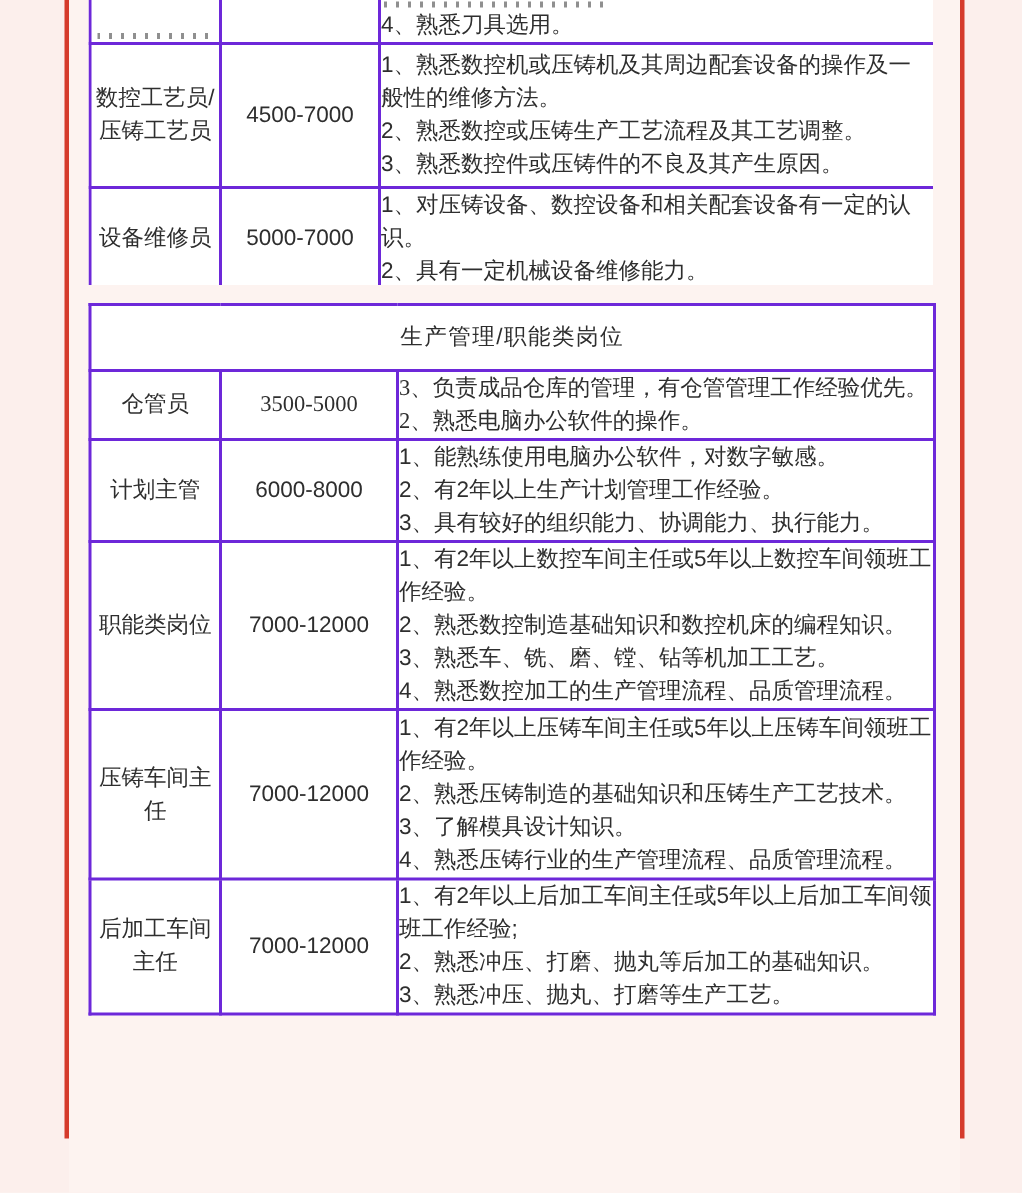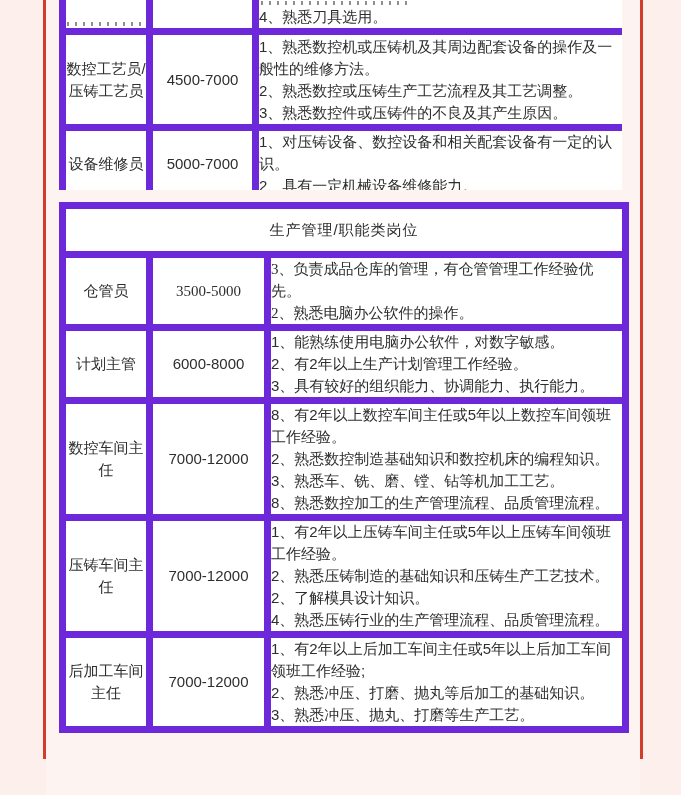--- a/index.html
+++ b/index.html
@@ -12,21 +12,21 @@
   }
   .frame{position:relative;width:681px;height:759px;}
   .accent-line{position:absolute;top:0;bottom:0;width:3px;background:#d53b2c;}
   .accent-left{left:43px;}
   .accent-right{left:640px;}
   .content-strip{position:absolute;left:46px;top:0;width:594px;height:795px;background:#fdf3f0;}
   .tbl{
     border-collapse:collapse;table-layout:fixed;width:563px;background:#ffffff;
   }
   .tbl td,.tbl th{
-    border:7px solid #6d28d9;
+    border:2px solid #6d28d9;
     vertical-align:middle;
     padding:0;
     font-size:15px;line-height:22px;
     font-weight:normal;
   }
   .pos-cell{text-align:center;padding:2px 3px;}
   .sal-cell{text-align:center;font-size:16px;padding:2px 2px;}
   .req-cell{padding:2px 4px 2px 3px;vertical-align:middle;}
   .req-line{display:block;text-align:left;}
   
@@ -133,37 +133,37 @@
         <td class="pos-cell">计划主管</td>
         <td class="sal-cell">6000-8000</td>
         <td class="req-cell">
           <span class="req-line">1、能熟练使用电脑办公软件，对数字敏感。</span>
           <span class="req-line">2、有2年以上生产计划管理工作经验。</span>
           <span class="req-line">3、具有较好的组织能力、协调能力、执行能力。</span>
         </td>
       </tr>
 
       <tr class="h-r4">
-        <td class="pos-cell">数控车间主任</td>
+        <td class="pos-cell">职能类岗位</td>
         <td class="sal-cell">7000-12000</td>
         <td class="req-cell">
-          <span class="req-line">8、有2年以上数控车间主任或5年以上数控车间领班工作经验。</span>
+          <span class="req-line">1、有2年以上数控车间主任或5年以上数控车间领班工作经验。</span>
           <span class="req-line">2、熟悉数控制造基础知识和数控机床的编程知识。</span>
           <span class="req-line">3、熟悉车、铣、磨、镗、钻等机加工工艺。</span>
-          <span class="req-line">8、熟悉数控加工的生产管理流程、品质管理流程。</span>
+          <span class="req-line">4、熟悉数控加工的生产管理流程、品质管理流程。</span>
         </td>
       </tr>
 
       <tr class="h-r5">
         <td class="pos-cell">压铸车间主任</td>
         <td class="sal-cell">7000-12000</td>
         <td class="req-cell">
           <span class="req-line">1、有2年以上压铸车间主任或5年以上压铸车间领班工作经验。</span>
           <span class="req-line">2、熟悉压铸制造的基础知识和压铸生产工艺技术。</span>
-          <span class="req-line">2、了解模具设计知识。</span>
+          <span class="req-line">3、了解模具设计知识。</span>
           <span class="req-line">4、熟悉压铸行业的生产管理流程、品质管理流程。</span>
         </td>
       </tr>
 
       <tr class="h-r6">
         <td class="pos-cell">后加工车间主任</td>
         <td class="sal-cell">7000-12000</td>
         <td class="req-cell">
           <span class="req-line">1、有2年以上后加工车间主任或5年以上后加工车间领班工作经验;</span>
           <span class="req-line">2、熟悉冲压、打磨、抛丸等后加工的基础知识。</span>

